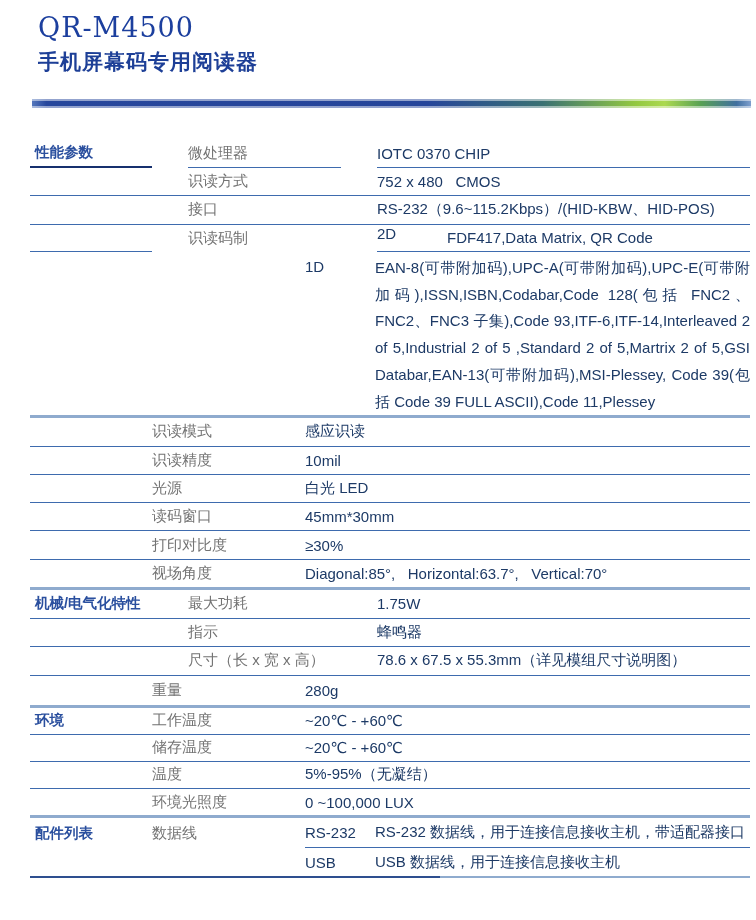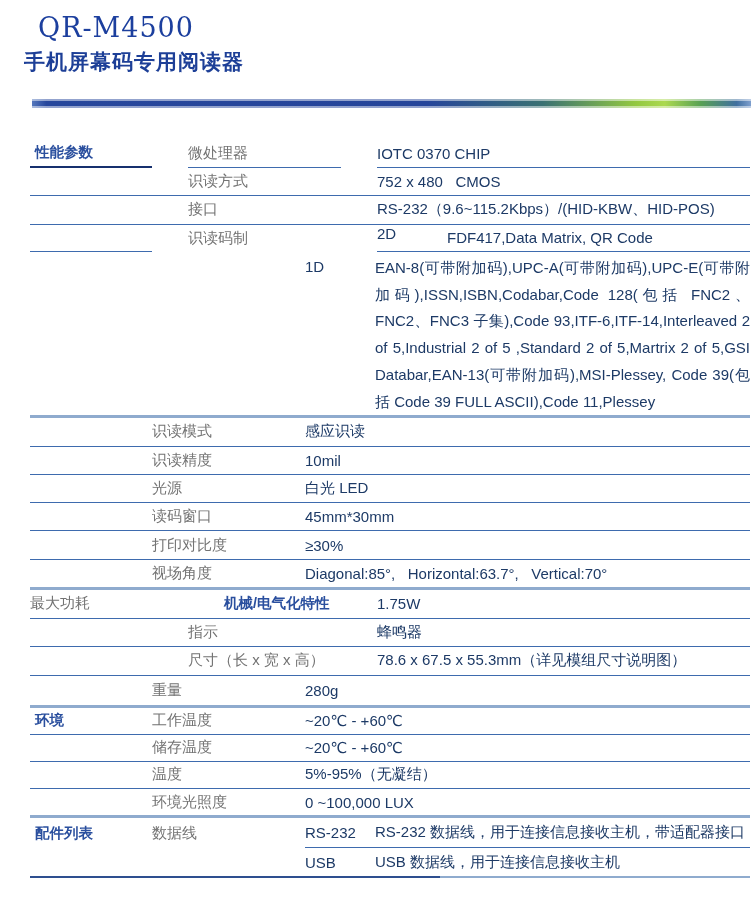--- a/index.html
+++ b/index.html
@@ -1,20 +1,20 @@
 <!DOCTYPE html>
 <html><head>
 <meta charset="utf-8">
 <style>
   html,body{margin:0;padding:0;background:#ffffff;}
   .page{position:relative;width:756px;height:920px;background:#ffffff;overflow:hidden;
         font-family:"Liberation Sans","DejaVu Sans",sans-serif;}
   .title{position:absolute;left:38px;top:12px;font-family:"DejaVu Serif","Liberation Serif",serif;
          font-size:27px;color:#1c3f9e;letter-spacing:1px;font-weight:500;}
-  .subtitle{position:absolute;left:24px;top:48px;font-size:21px;font-weight:bold;color:#1d3f97;letter-spacing:1px;}
+  .subtitle{position:absolute;left:38px;top:48px;font-size:21px;font-weight:bold;color:#1d3f97;letter-spacing:1px;}
   .bar{position:absolute;left:32px;top:99px;width:719px;height:9px;
        background:
          linear-gradient(180deg, rgba(255,255,255,.50) 0 1.5px, rgba(255,255,255,0) 2.5px 6.5px, rgba(255,255,255,.50) 7.5px 9px),
          linear-gradient(90deg, #5578bd 0%, #27479c 2%, #26459a 55%, #3a7173 71%, #93c840 84%, #abd94f 88%, #58a154 93%, #3f6f9f 98%, #7e9fce 100%);}
   .table{position:absolute;left:30px;top:140px;width:720px;}
   .row{display:flex;align-items:stretch;}
   .cell{box-sizing:border-box;display:flex;align-items:center;}
   .sec{width:122px;padding-left:5px;font-size:14.5px;font-weight:bold;color:#2a4f9e;}
   .lab{width:153px;font-size:15px;color:#737373;}
   .val{flex:1;font-size:15px;color:#1d3a66;white-space:pre-wrap;}
@@ -99,22 +99,22 @@
       <div class="cell val">≥30%</div>
     </div>
     <div class="row h273">
       <div class="cell sec"></div>
       <div class="cell lab">视场角度</div>
       <div class="cell val">Diagonal:85°,   Horizontal:63.7°,   Vertical:70°</div>
     </div>
     <div class="sep-thick"></div>
 
     <div class="row h27 bt">
+      <div class="cell sec">机械/电气化特性</div>
       <div class="cell lab">最大功耗</div>
-      <div class="cell sec">机械/电气化特性</div>
       <div class="cell val">1.75W</div>
     </div>
     <div class="row h27 bt">
       <div class="cell sec"></div>
       <div class="cell lab">指示</div>
       <div class="cell val">蜂鸣器</div>
     </div>
     <div class="row h27 bt">
       <div class="cell sec"></div>
       <div class="cell lab">尺寸（长 x 宽 x 高）</div>

